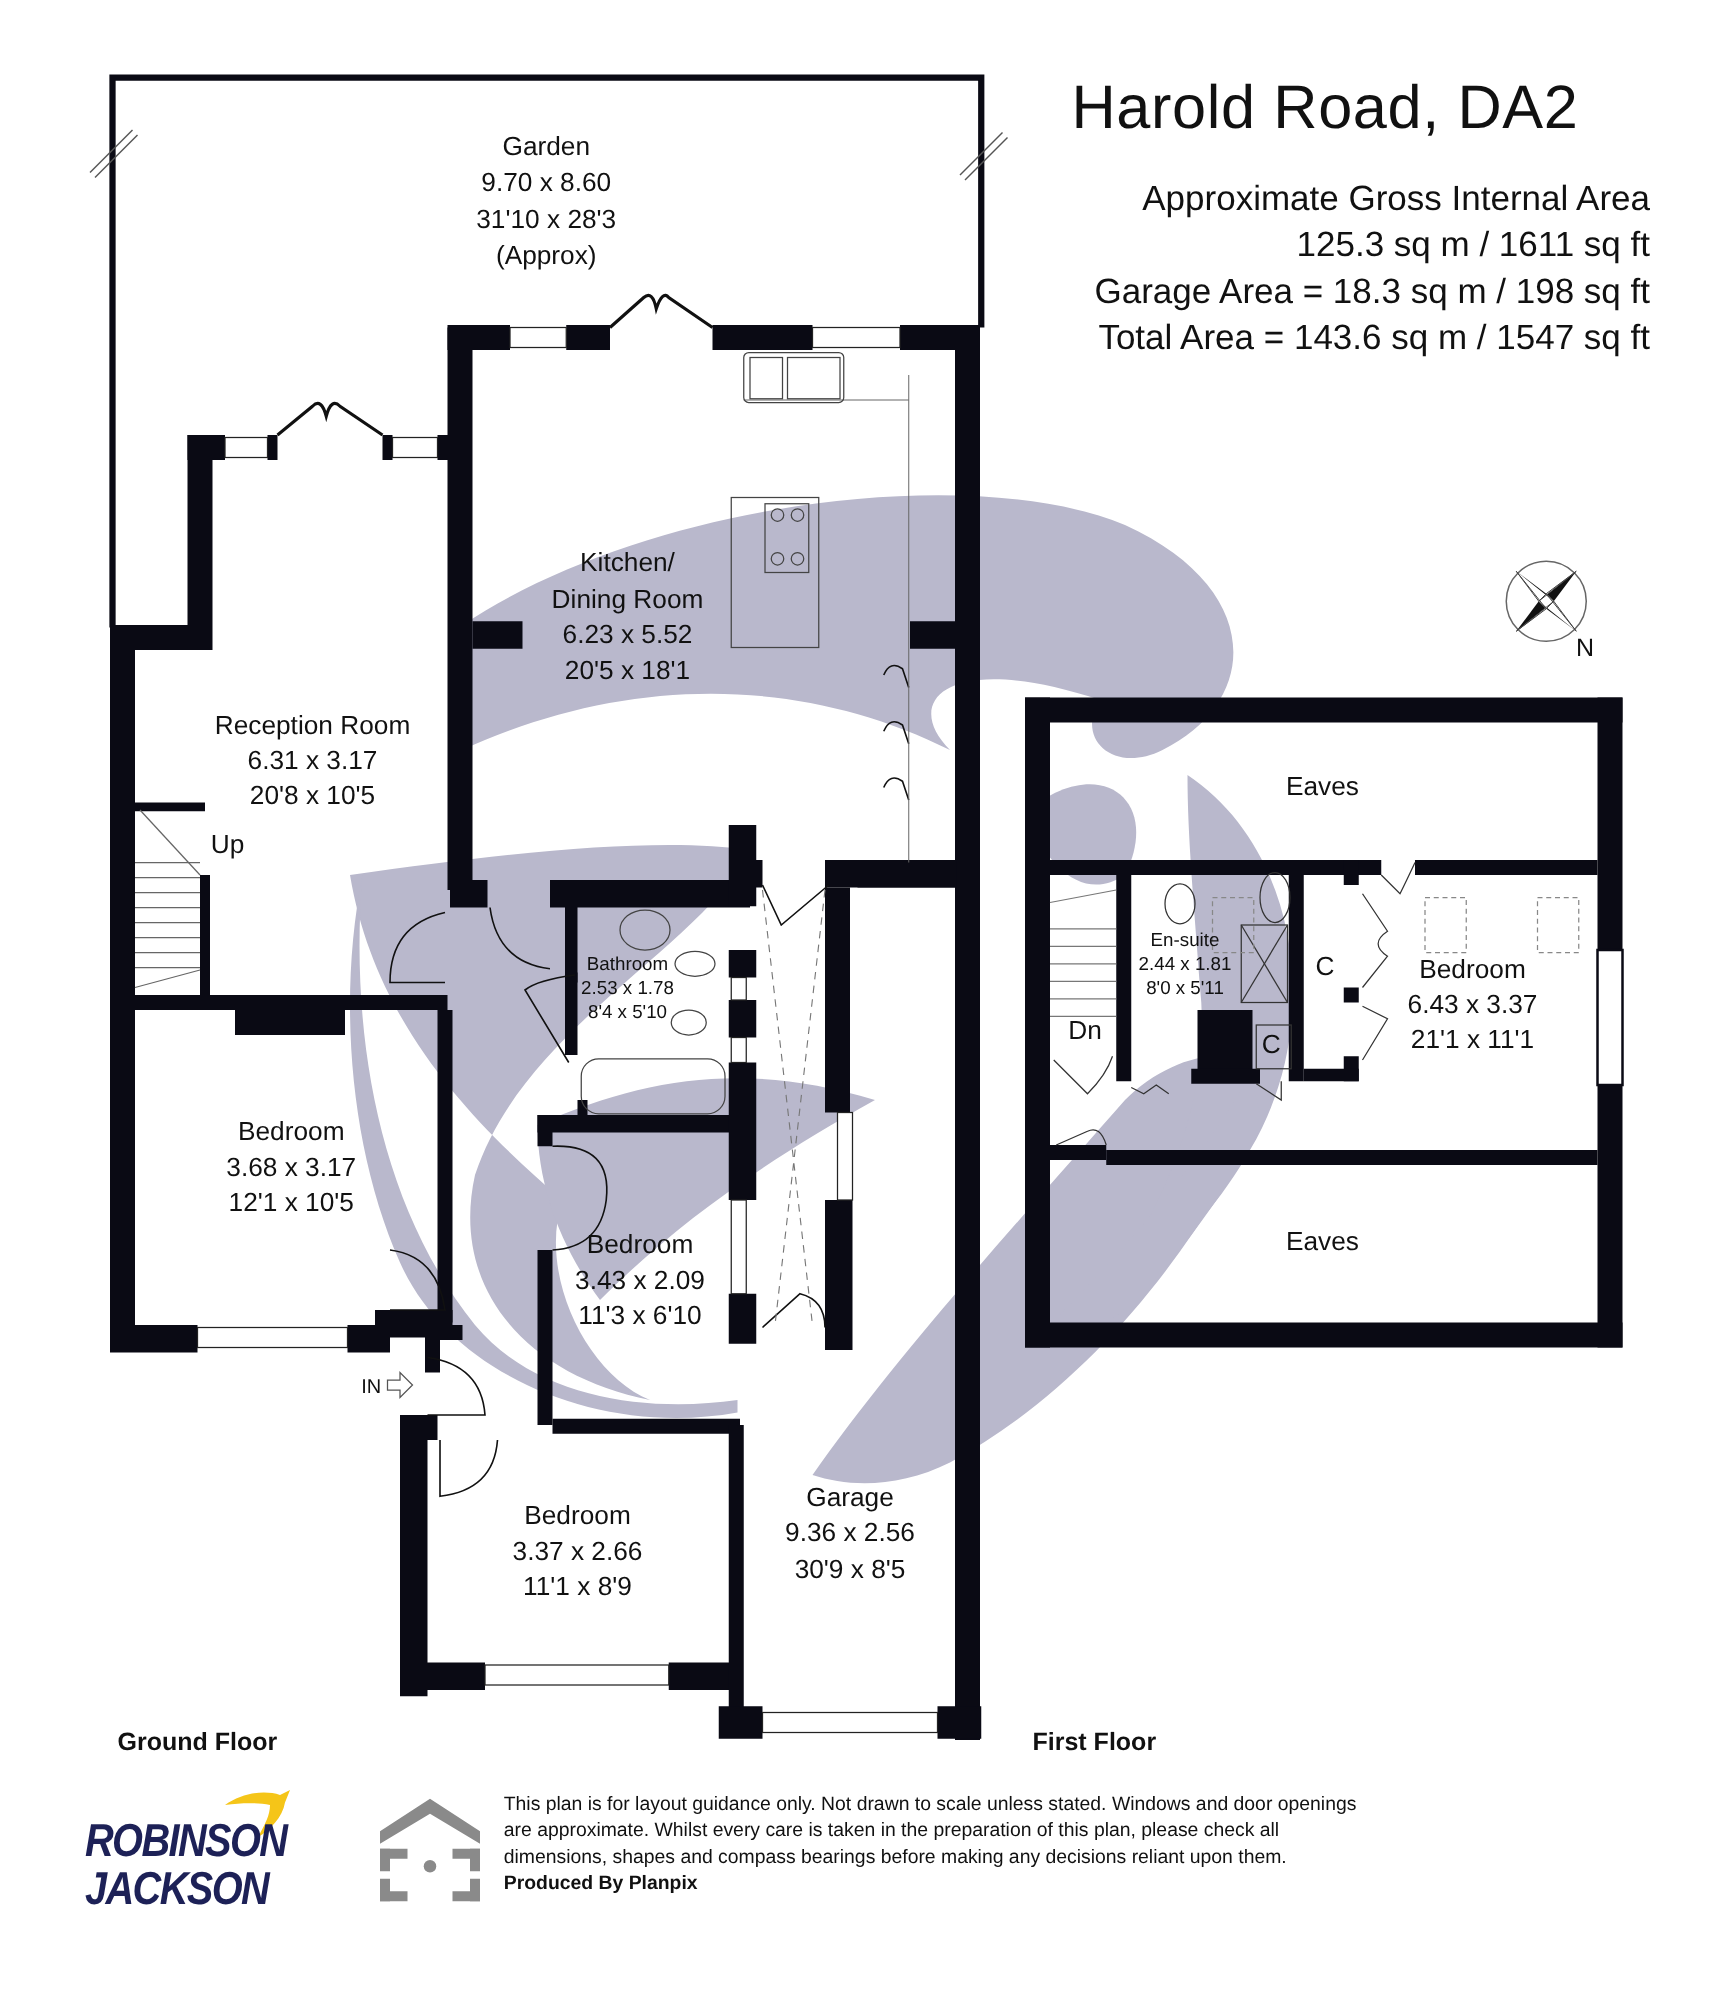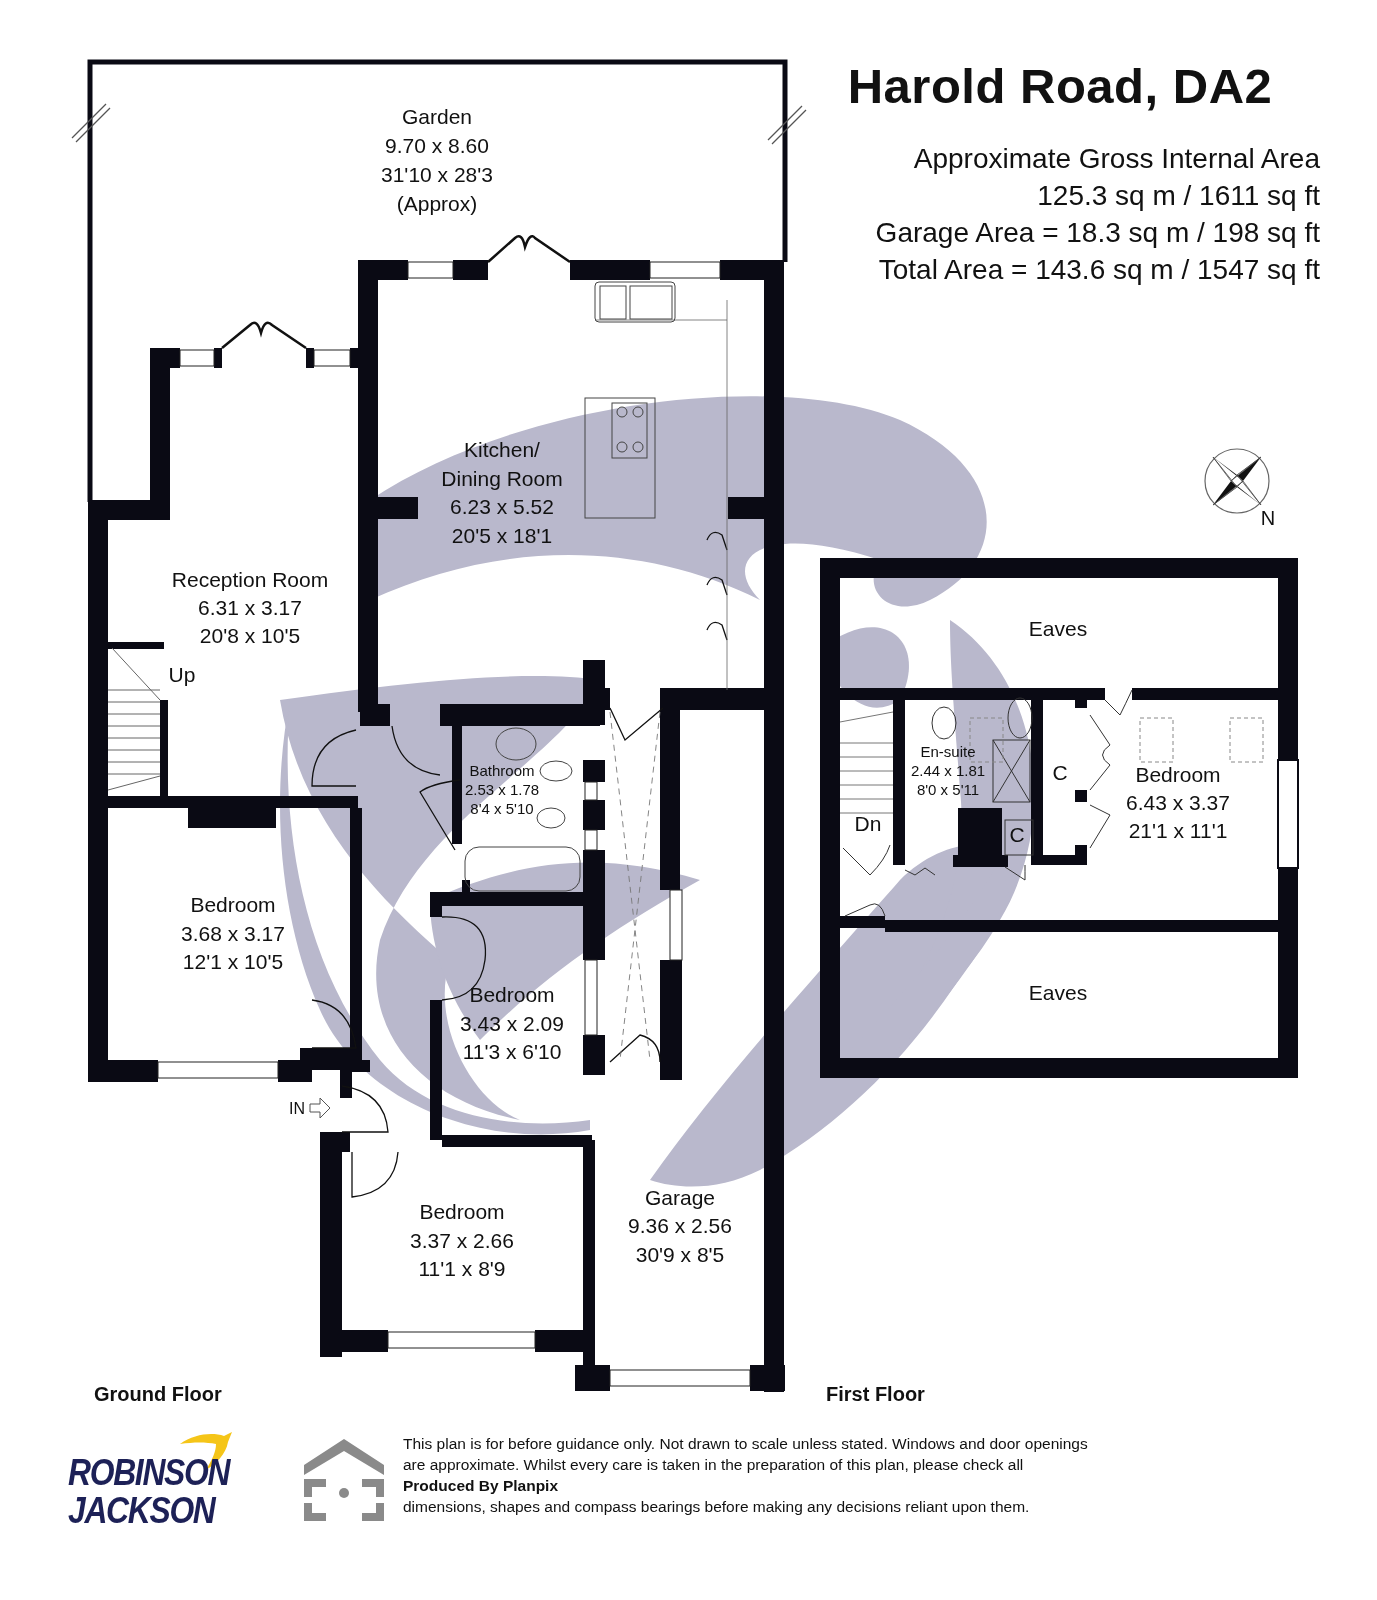--- a/index.html
+++ b/index.html
@@ -1,18 +1,18 @@
 <!DOCTYPE html>
 <html><head>
 <meta charset="utf-8">
 <style>
   html, body { margin:0; padding:0; background:#ffffff; }
   body { width:1377px; height:1600px; position:relative; overflow:hidden; font-family:"Liberation Sans", sans-serif; color:#111; }
   #plan { position:absolute; left:0; top:0; width:1377px; height:1600px; }
-  .title { position:absolute; left:820px; top:58px; width:480px; text-align:center; font-weight:bold; font-size:49px; letter-spacing:0.5px; }
+  .title { position:absolute; left:820px; top:58px; width:480px; text-align:center; font-weight:normal; font-size:49px; letter-spacing:0.5px; }
   .area { position:absolute; left:800px; top:140px; width:520px; text-align:right; font-size:28px; line-height:37px; }
   .floor-label { position:absolute; font-weight:bold; font-size:20px; }
   .disclaimer { position:absolute; left:403px; top:1433px; width:780px; font-size:15.5px; line-height:21px; font-family:"Liberation Sans", sans-serif; }
   .logo { position:absolute; left:64px; top:1430px; width:180px; height:110px;text-decoration:underline; }
   .logo-text { position:absolute; left:4px; font-style:italic; font-weight:bold; font-size:37px; color:#1d2157; letter-spacing:-1.5px; transform:scaleX(0.86); transform-origin:left; }
   .planpix { position:absolute; left:300px; top:1435px; width:88px; height:88px; }
   .rl { font-family:"Liberation Sans", sans-serif; fill:#111; text-anchor:middle; }
 </style>
 </head>
 <body>
@@ -341,17 +341,17 @@
   <rect x="62" y="44" width="22" height="8" fill="#8a8a8a"></rect>
   <rect x="76" y="44" width="8" height="18" fill="#8a8a8a"></rect>
   <circle cx="44" cy="58" r="5" fill="#8a8a8a"></circle>
   <rect x="4" y="68" width="8" height="18" fill="#8a8a8a"></rect>
   <rect x="4" y="78" width="22" height="8" fill="#8a8a8a"></rect>
   <rect x="76" y="68" width="8" height="18" fill="#8a8a8a"></rect>
   <rect x="62" y="78" width="22" height="8" fill="#8a8a8a"></rect>
 </svg>
 
 <div class="disclaimer">
-  <div>This plan is for before guidance only. Not drawn to scale unless stated. Windows and door openings</div>
+  <div>This plan is for layout guidance only. Not drawn to scale unless stated. Windows and door openings</div>
   <div>are approximate. Whilst every care is taken in the preparation of this plan, please check all</div>
+  <div>dimensions, shapes and compass bearings before making any decisions reliant upon them.</div>
   <div style="font-weight:bold;">Produced By Planpix</div>
-  <div>dimensions, shapes and compass bearings before making any decisions reliant upon them.</div>
 </div>
 
 </body></html>

